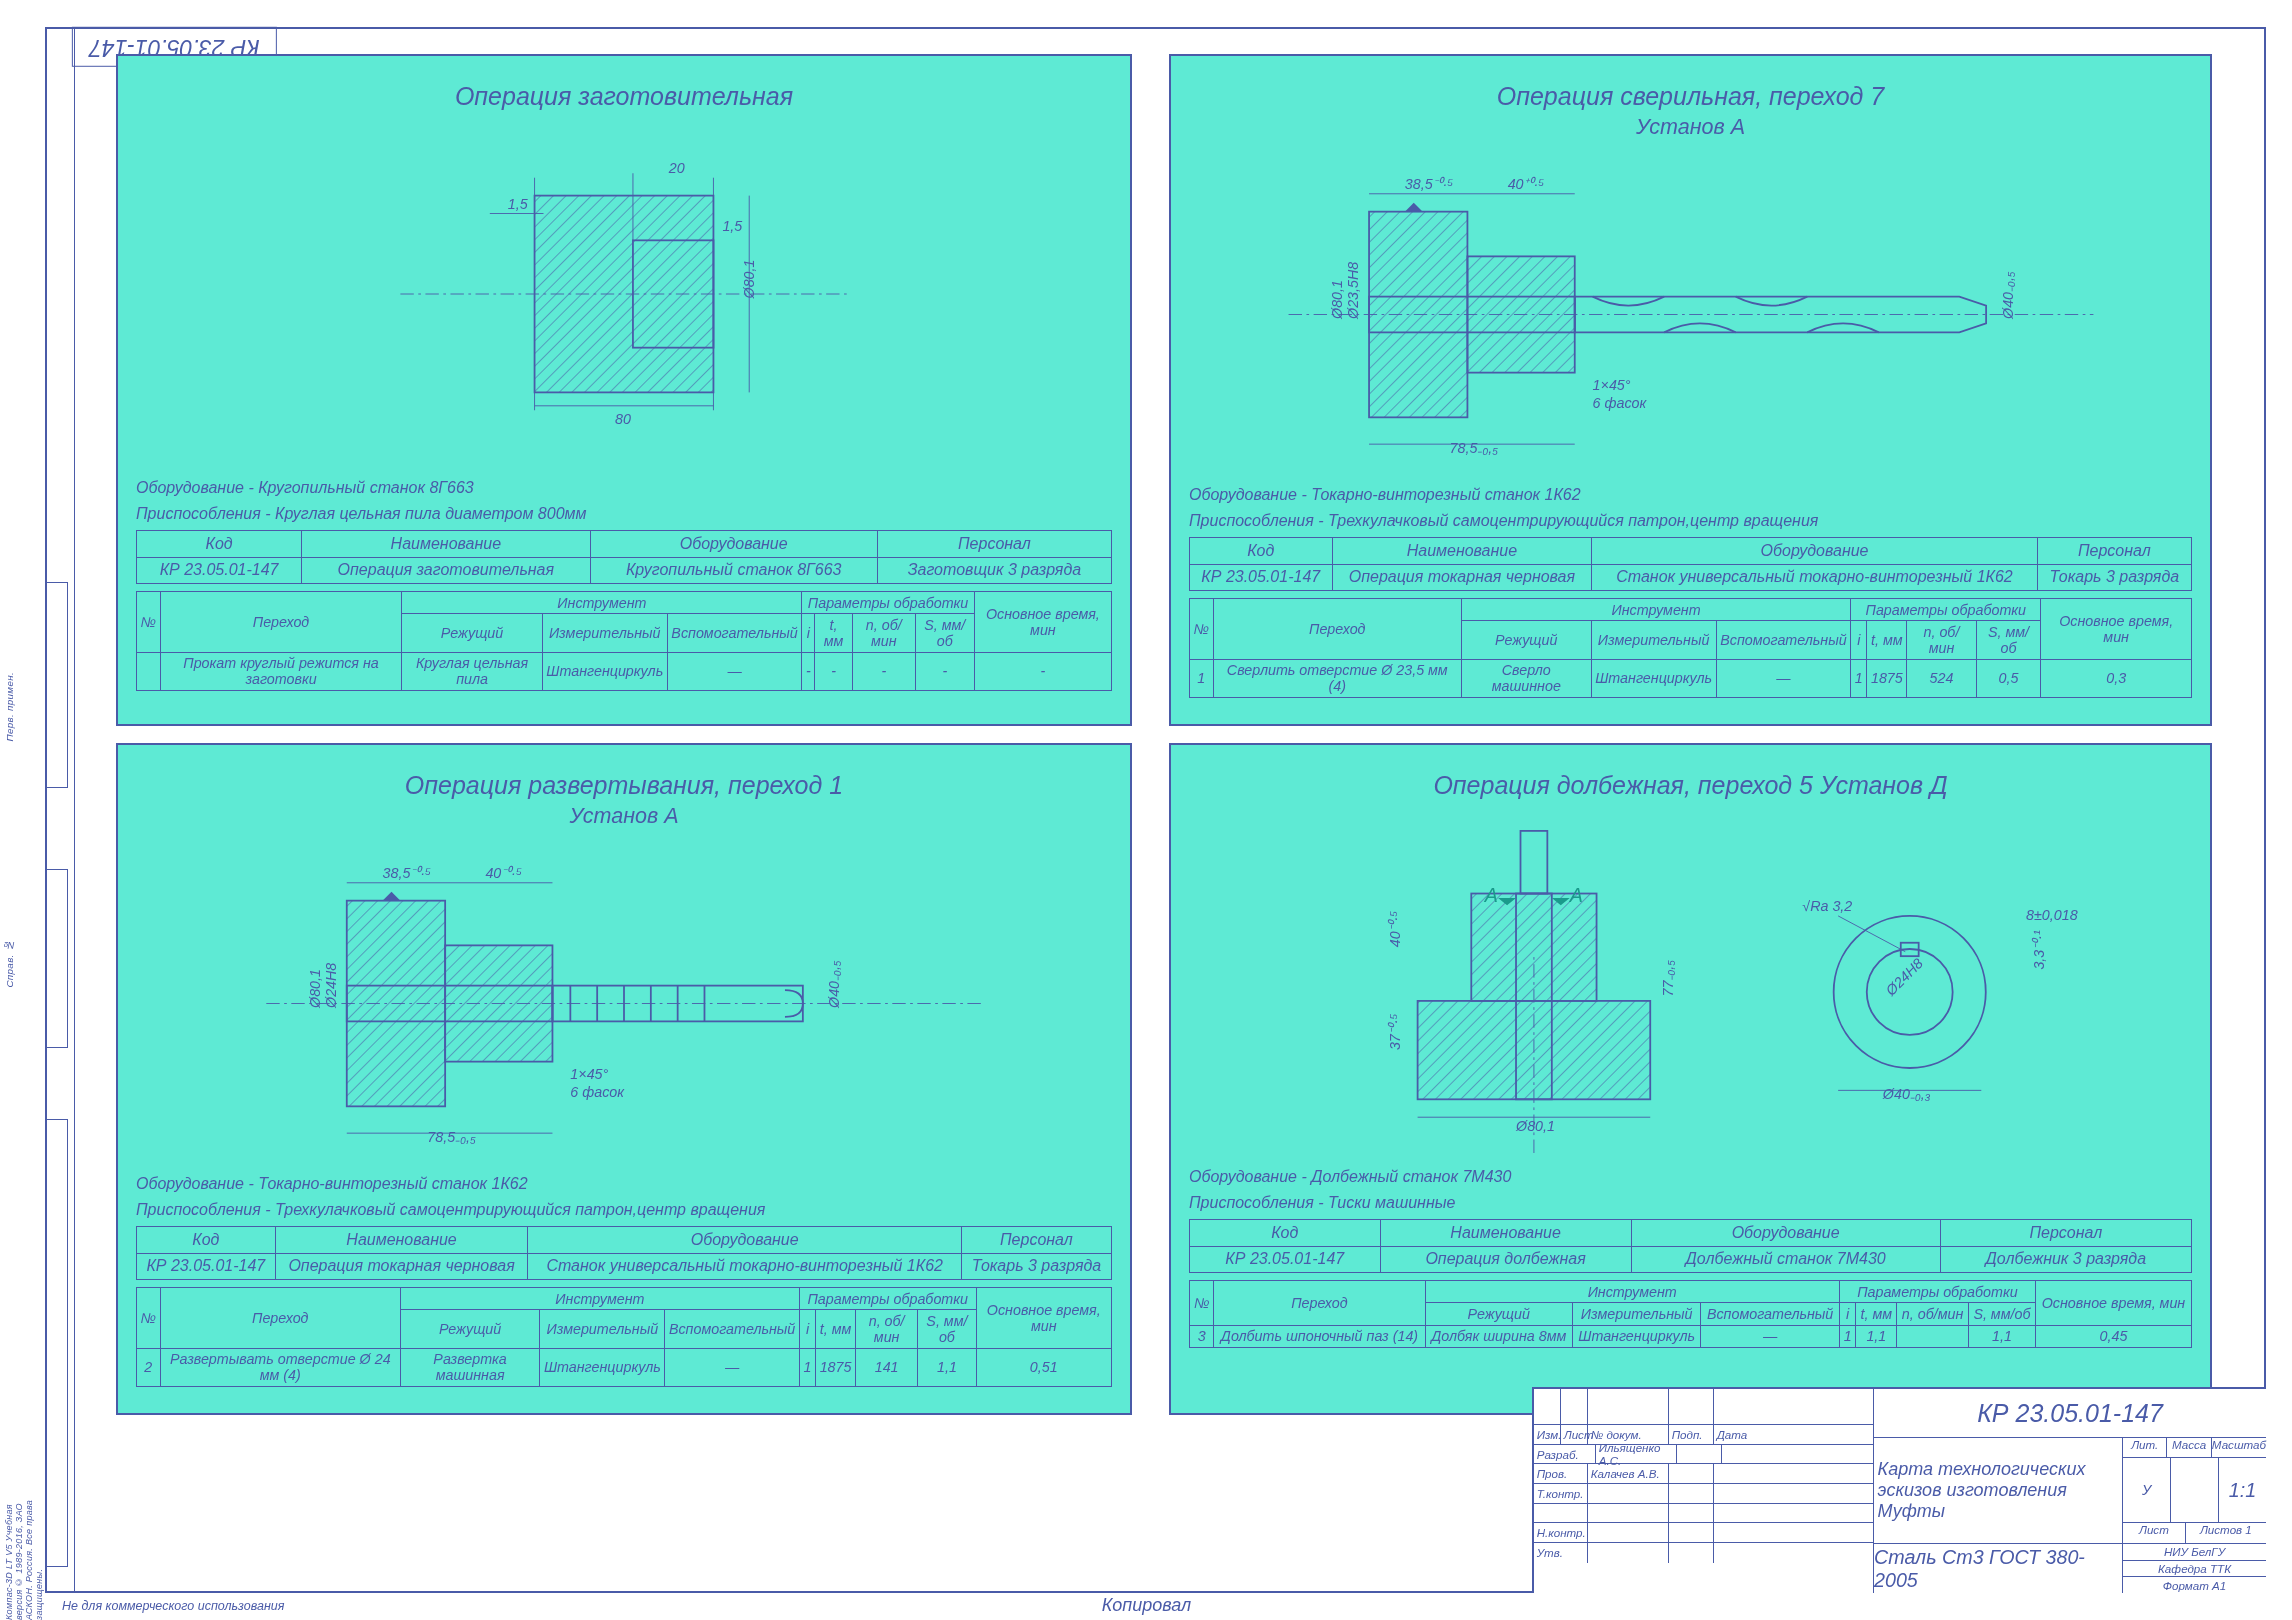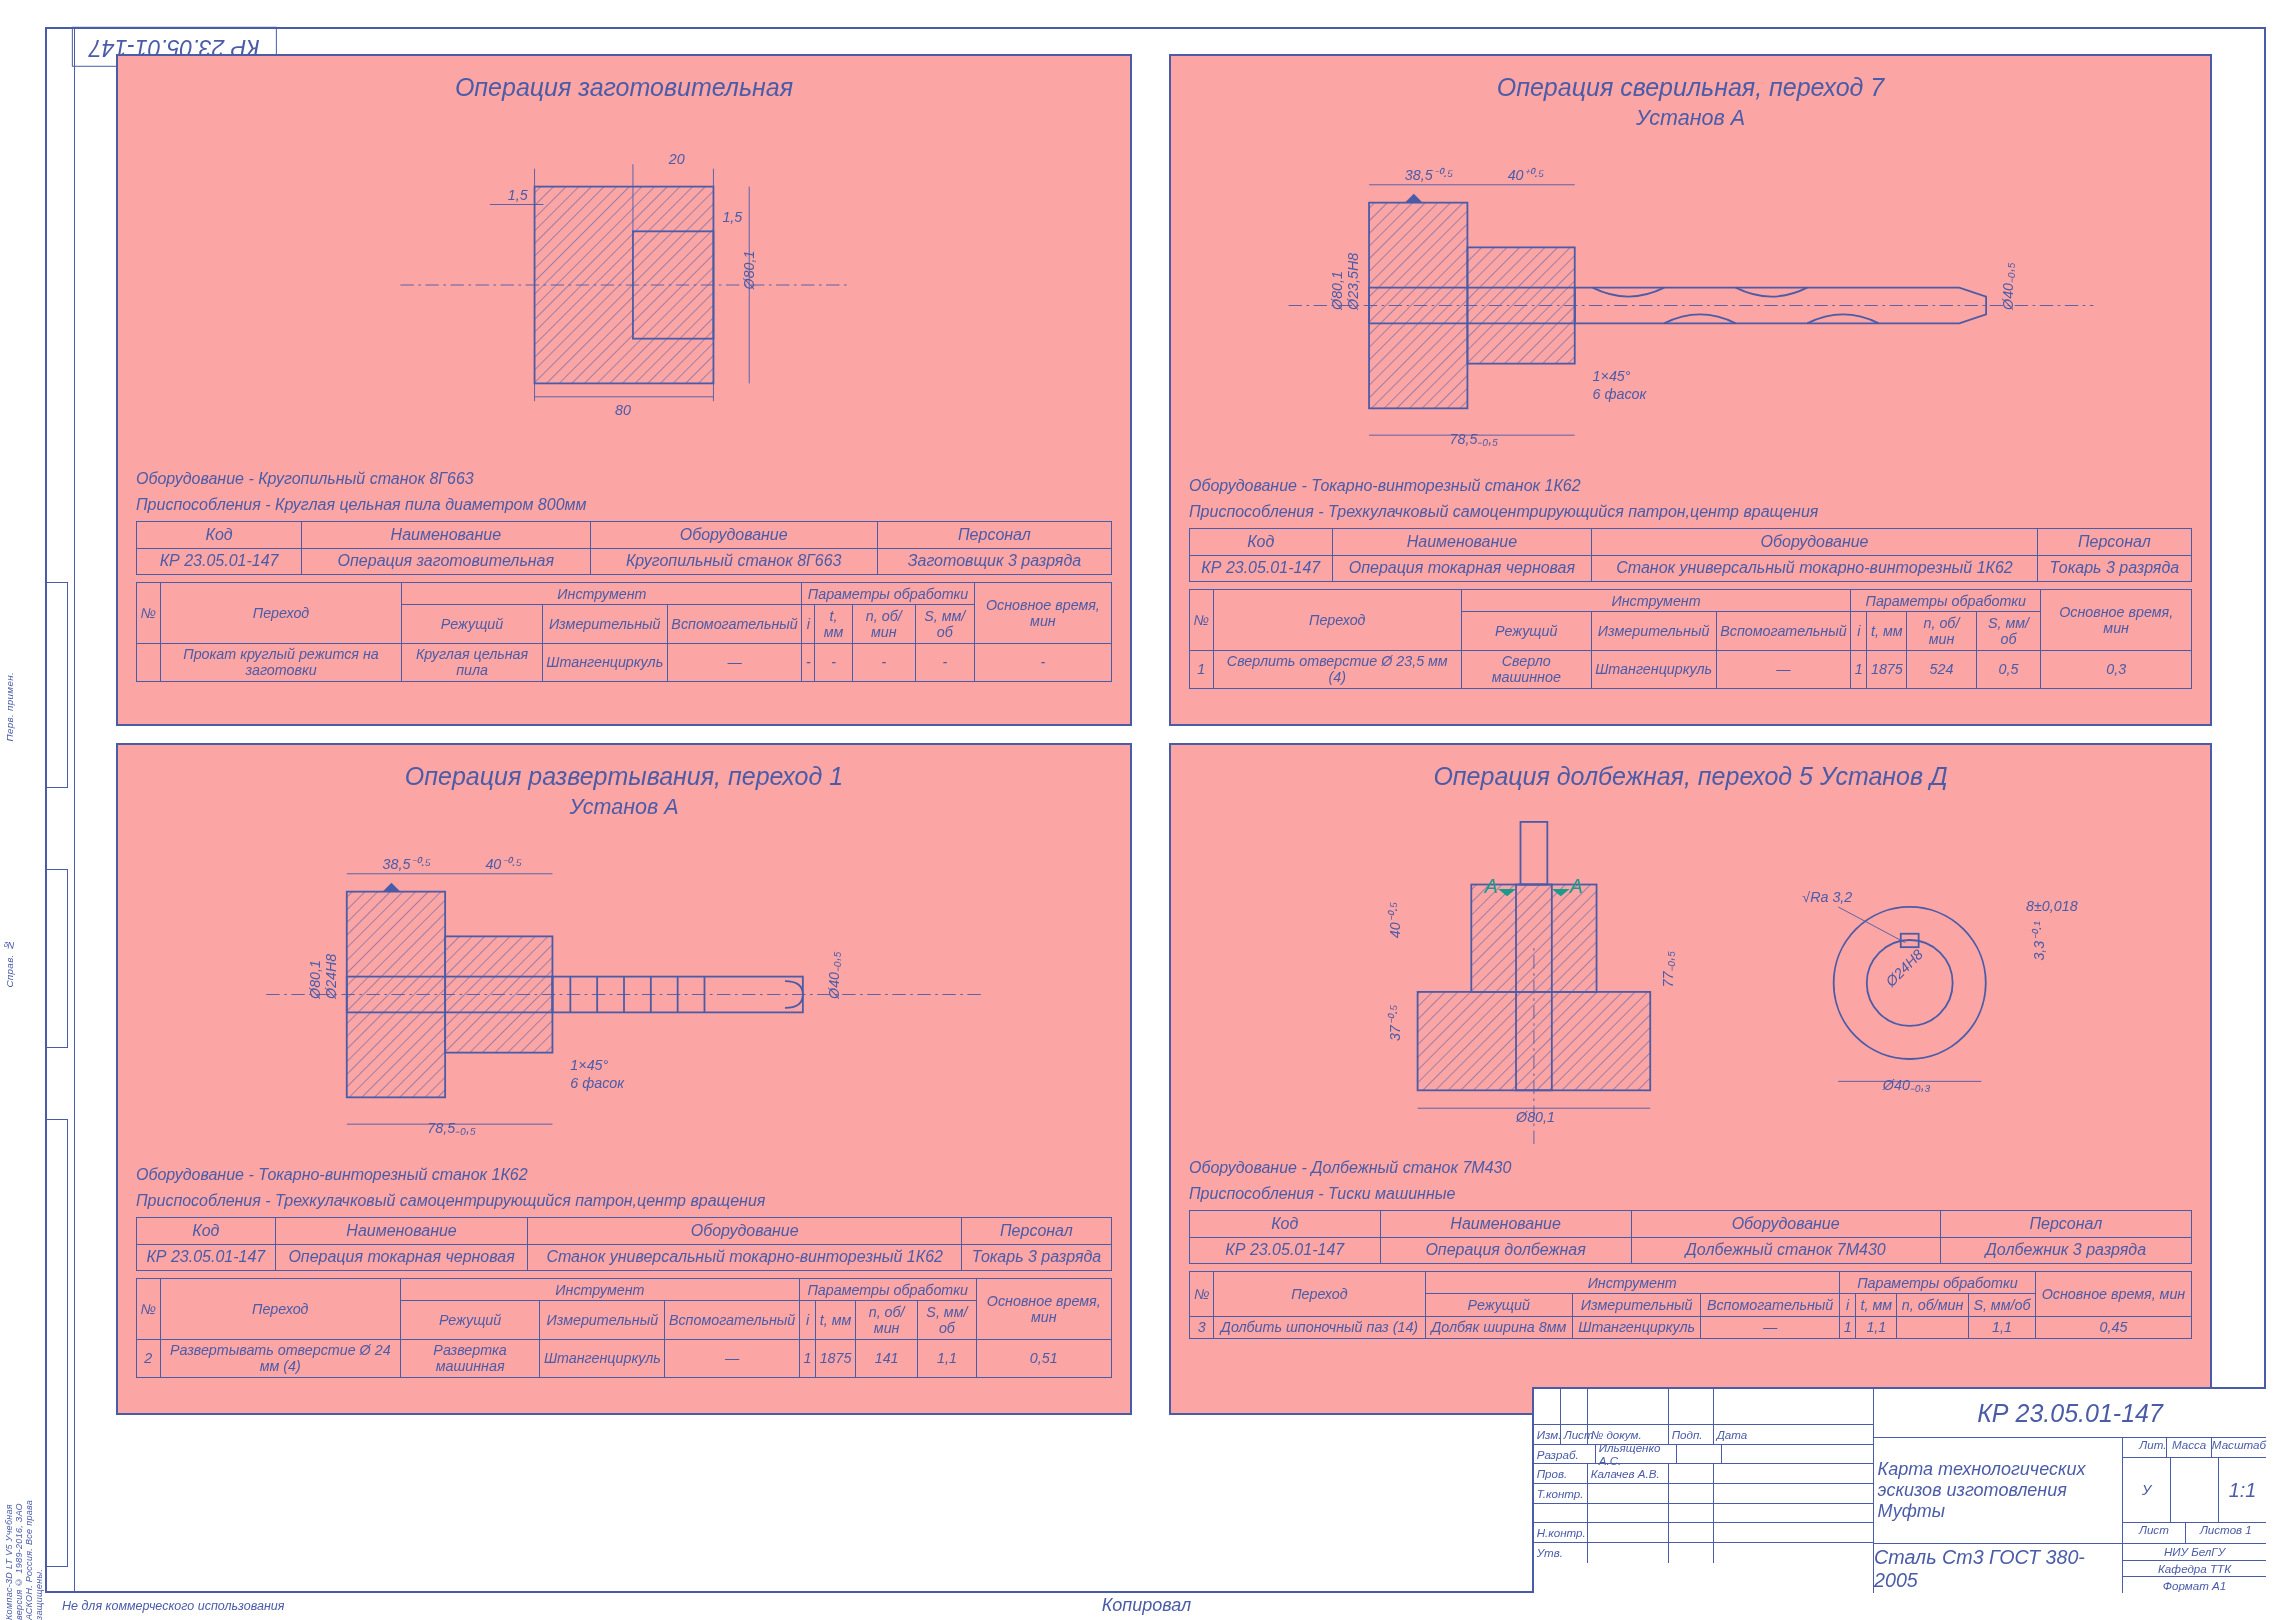--- a/index.html
+++ b/index.html
@@ -2,21 +2,21 @@
 <html style="font-size:14.3px"><head>
 <meta charset="utf-8">
 <style>
 *{box-sizing:border-box;margin:0;padding:0}
 body{background:#fff;font-family:'Segoe UI',Arial,sans-serif;font-style:italic;color:#4a5ba8}
 .sheet{width:2293px;height:1620px;position:relative;background:#fff}
 .frame{position:absolute;left:45px;top:27px;right:27px;bottom:27px;border:2.7px solid #4a5ba8}
 .inner-frame{position:absolute;left:27px;top:0;right:0;bottom:0;border-left:1.8px solid #4a5ba8}
 .side-text{position:absolute;left:3.6px;writing-mode:vertical-rl;transform:rotate(180deg);font-size:9.9px;color:#4a5ba8;letter-spacing:0.3px}
 .side-box{position:absolute;left:45px;width:23px;border:0.9px solid #4a5ba8;border-left:none}
-.quad{position:absolute;border:2.7px solid #4a5ba8;padding:17px 18px 9px;background:#fca5a5}
+.quad{position:absolute;border:2.7px solid #4a5ba8;padding:26px 18px 9px;background:#5eead4}
 .q1{left:116px;top:54px;width:1016px;height:672px}
 .q2{left:1169px;top:54px;width:1043px;height:672px}
 .q3{left:116px;top:743px;width:1016px;height:672px}
 .q4{left:1169px;top:743px;width:1043px;height:672px}
 .op-title{text-align:center;font-size:25px;margin-bottom:3.6px;font-style:italic}
 .op-sub{text-align:center;font-size:21.5px;margin-bottom:9px}
 .drawing-area{height:358px;position:relative;display:flex;align-items:center;justify-content:center}
 .txt{font-size:16px;line-height:1.3;margin:5.4px 0}
 table{border-collapse:collapse;width:100%;font-size:16px}
 td,th{border:1.3px solid #4a5ba8;padding:3.6px 5.4px;text-align:center;font-weight:normal;font-style:italic}
@@ -448,21 +448,21 @@
             <span style="width:45px"></span>
             <span style="flex:1;border:none"></span>
           </div>
   </div>
   <div class="tb-right">
    <div class="tb-r-top">КР 23.05.01-147</div>
    <div class="tb-r-mid">
     <div class="tb-r-mid-l">Карта технологических эскизов изготовления Муфты</div>
     <div class="tb-r-mid-r">
      <div style="display:flex;height:19.7px;border-bottom:0.9px solid #4a5ba8;font-size:11.6px">
-      <div style="flex:1;border-right:0.9px solid #4a5ba8;text-align:right">Лит.</div>
+      <div style="flex:1;border-right:0.9px solid #4a5ba8;text-align:center">Лит.</div>
       <div style="flex:1;border-right:0.9px solid #4a5ba8;text-align:center">Масса</div>
       <div style="flex:1;text-align:right">Масштаб</div>
      </div>
      <div style="display:flex;flex:1;border-bottom:0.9px solid #4a5ba8">
       <div style="flex:1;border-right:0.9px solid #4a5ba8;display:flex;align-items:center;justify-content:center">У</div>
       <div style="flex:1;border-right:0.9px solid #4a5ba8"></div>
       <div style="flex:1;display:flex;align-items:center;justify-content:center;font-size:19.7px">1:1</div>
      </div>
      <div style="display:flex;height:19.7px;font-size:11.6px">
       <div style="flex:1;border-right:0.9px solid #4a5ba8;text-align:center">Лист</div>

